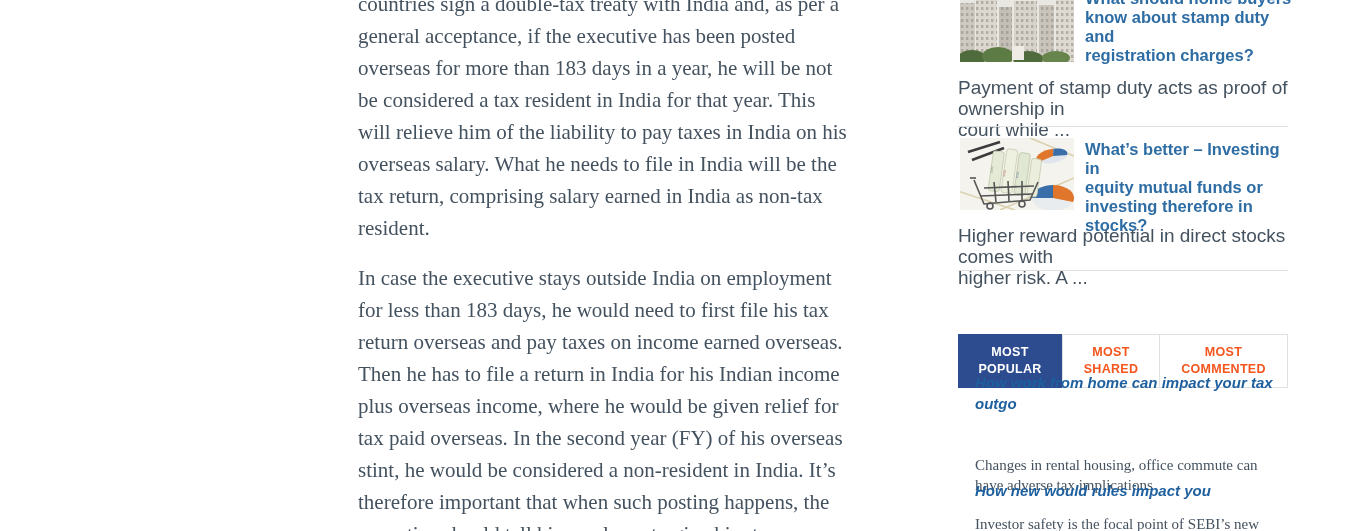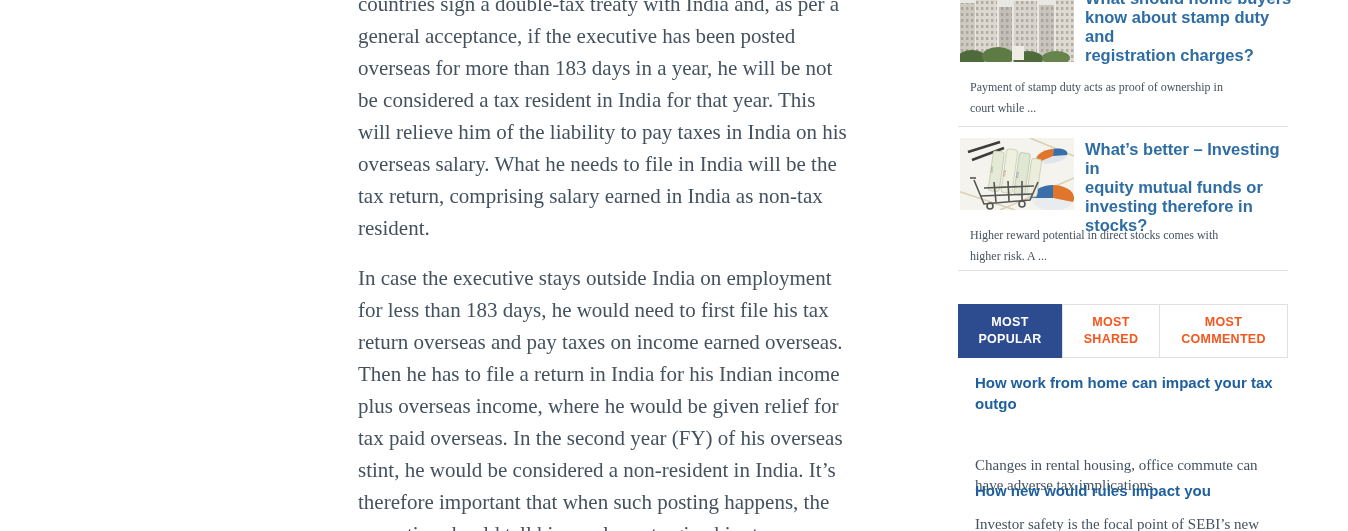--- a/index.html
+++ b/index.html
@@ -38,53 +38,53 @@
   .rel-title{
     position:absolute;left:127px;width:208px;display:block;
     font-weight:700;font-size:16.5px;line-height:19px;
     color:var(--headline-link);text-decoration:none;
     white-space:pre-line;cursor:pointer;
   }
   .t1{top:-11px;}
   .t2{top:140px;}
 
   .rel-summary{
-    position:absolute;left:12px;width:334px;margin:0;
-    font-family:Liberation Serif, serif;
-    font-size:12px;line-height:21px;color:var(--body-text);
+    position:absolute;left:0;width:334px;margin:0;
+    font-family:Liberation Sans, sans-serif;
+    font-size:19px;line-height:21px;color:var(--body-text);
     white-space:pre-line;
   }
   .s1{top:77px;}
   .s2{top:225px;}
 
   .divider{position:absolute;left:0;width:330px;height:0;border-top:1px solid var(--divider);}
   .d1{top:126px;}
   .d2{top:270px;}
 
   
   .tabbar{position:absolute;left:0;top:304px;width:330px;height:54px;display:flex;}
   .tab{
     box-sizing:border-box;height:54px;
     display:flex;align-items:center;justify-content:center;text-align:center;
     font-weight:700;font-size:12.5px;line-height:17px;letter-spacing:.3px;
     color:var(--tab-inactive-text);background:#fff;
     border-top:1px solid var(--divider);border-bottom:1px solid var(--divider);
-    white-space:pre-line;cursor:pointer;
+    white-space:pre-line;cursor:pointer;margin-top:30px;
   }
   .tab-1{width:104px;}
   .tab-2{width:98px;border-left:1px solid var(--divider);border-right:1px solid var(--divider);}
   .tab-3{width:128px;border-right:1px solid var(--divider);}
   .tab.active{background:var(--tab-active-bg);color:var(--tab-active-text);border:none;}
 
   
   .pop-link{
     position:absolute;left:17px;width:312px;display:block;
     font-weight:700;font-size:15px;line-height:21px;
     color:var(--list-link);text-decoration:none;
-    white-space:pre-line;cursor:pointer;
+    white-space:pre-line;cursor:pointer;font-style:italic;
   }
   .pl-1{top:372px;}
   .pl-2{top:480px;}
   .pop-sum{
     position:absolute;left:17px;width:312px;margin:0;
     font-family:"Liberation Serif",serif;
     font-size:15px;line-height:20px;color:var(--body-text);
     white-space:pre-line;
   }
   .ps-1{top:444px;margin-top:11px;}

